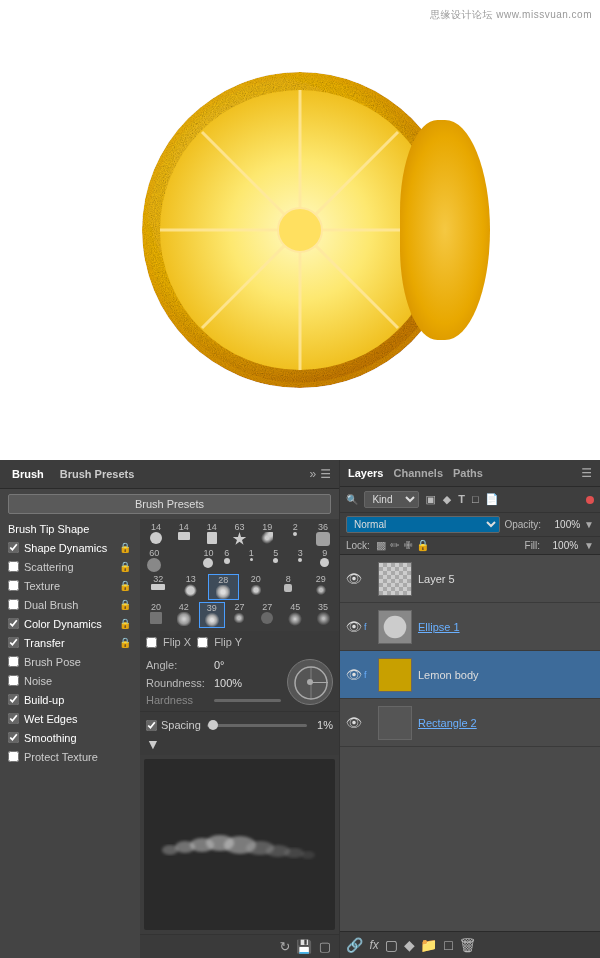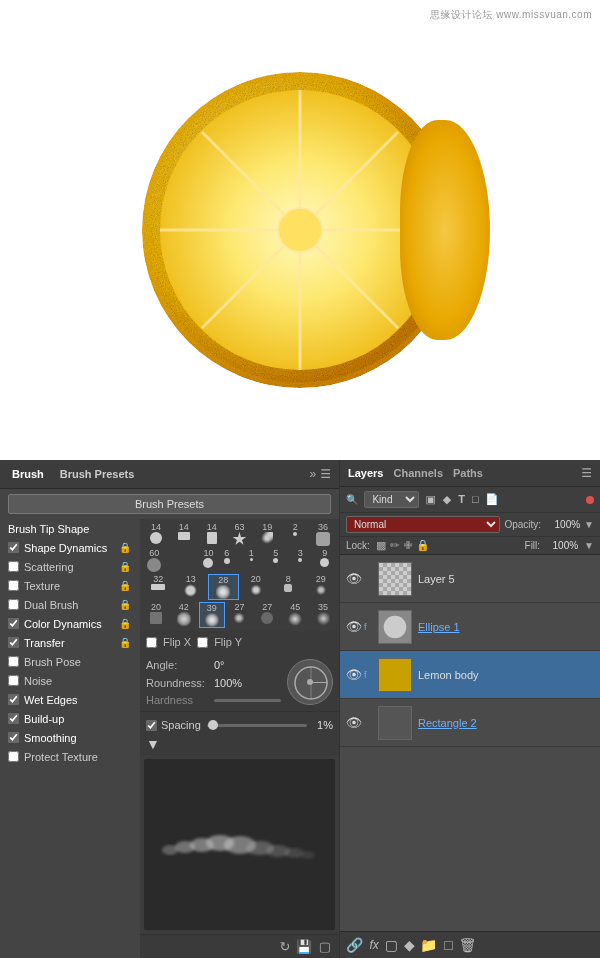--- a/index.html
+++ b/index.html
@@ -342,21 +342,21 @@
     .blend-row {
       display: flex;
       align-items: center;
       padding: 3px 6px;
       background: #3e3e3e;
       border-bottom: 1px solid #333;
       gap: 4px;
     }
 
     .blend-select {
-      background: #7f1d1d;
+      background: #0369a1;
       border: 1px solid #666;
       color: #ddd;
       font-size: 10px;
       padding: 1px 3px;
       border-radius: 2px;
       flex: 1;
       cursor: pointer;
     }
 
     .opacity-label {
@@ -625,25 +625,25 @@
         <div class="brush-option-row">
           <input type="checkbox" style="">
           <span class="brush-option-label">Brush Pose</span>
         </div>
         <div class="brush-option-row">
           <input type="checkbox" style="">
           <span class="brush-option-label">Noise</span>
         </div>
         <div class="brush-option-row">
           <input type="checkbox" checked="" style="">
+          <span class="brush-option-label active">Build-up</span>
+        </div>
+        <div class="brush-option-row">
+          <input type="checkbox" checked="" style="">
           <span class="brush-option-label active">Wet Edges</span>
-        </div>
-        <div class="brush-option-row">
-          <input type="checkbox" checked="" style="">
-          <span class="brush-option-label active">Build-up</span>
         </div>
         <div class="brush-option-row">
           <input type="checkbox" checked="" style="">
           <span class="brush-option-label active">Smoothing</span>
         </div>
         <div class="brush-option-row">
           <input type="checkbox" style="">
           <span class="brush-option-label">Protect Texture</span>
         </div>
       </div>

